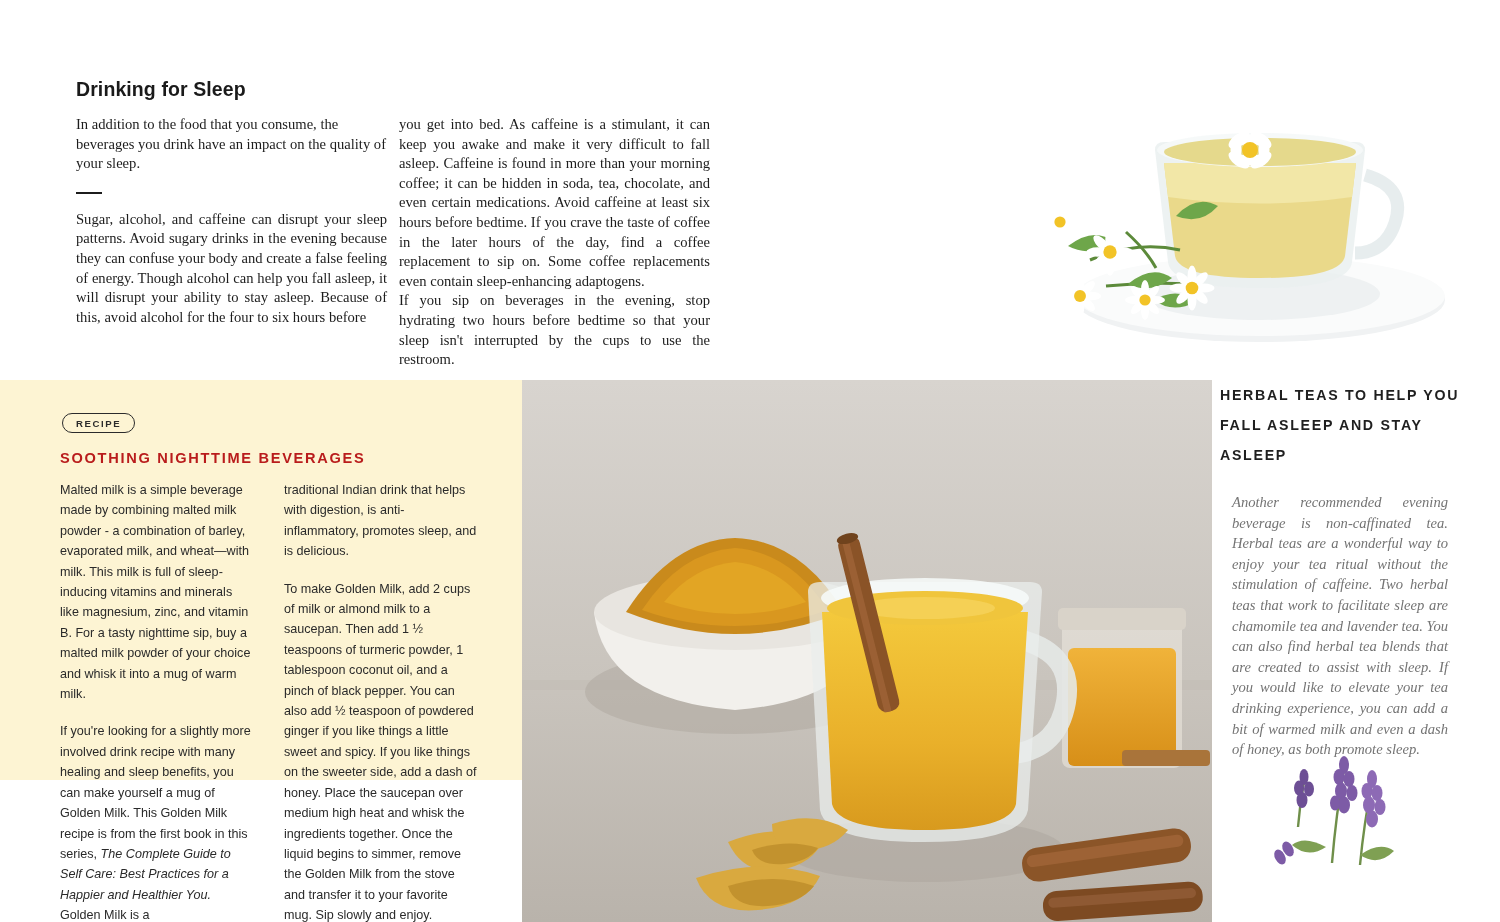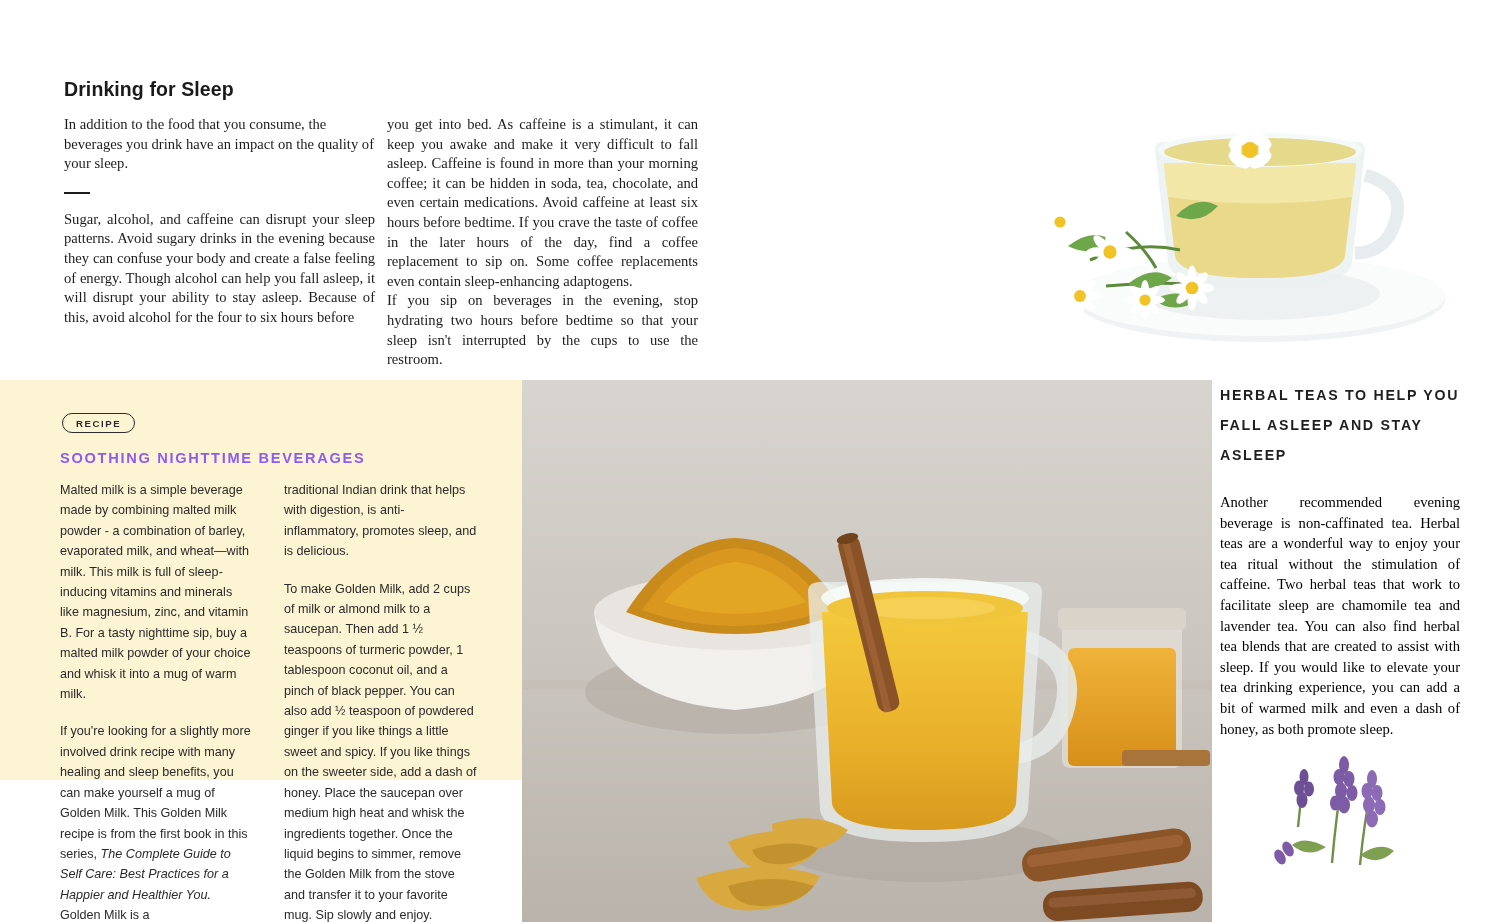--- a/index.html
+++ b/index.html
@@ -19,21 +19,21 @@
     position: absolute;
     left: 0; top: 0;
     width: 1500px;
     height: 922px;
     background: #ffffff;
   }
 
   
   .top-article {
     position: absolute;
-    left: 64px;
+    left: 76px;
     top: 78px;
     width: 650px;
   }
   .article-title {
     font-family: "Liberation Sans", sans-serif;
     font-weight: bold;
     font-size: 19.5px;
     color: #1a1a1a;
     margin: 0 0 14px 0;
     letter-spacing: 0.1px;
@@ -99,21 +99,21 @@
   }
   .recipe-title {
     position: absolute;
     left: 60px;
     top: 70px;
     width: 420px;
     font-family: "Liberation Sans", sans-serif;
     font-size: 14.6px;
     font-weight: bold;
     letter-spacing: 1.7px;
-    color: #8b5cf6;
+    color: #b91c1c;
   }
   .recipe-cols {
     position: absolute;
     left: 60px;
     top: 100px;
     width: 418px;
     display: flex;
     gap: 30px;
   }
   .recipe-col {
@@ -154,23 +154,24 @@
     letter-spacing: 1.7px;
     line-height: 30px;
     color: #1f1f1f;
     margin: 0 0 22px 0;
     text-transform: uppercase;
   }
   .right-body {
     font-family: "Liberation Serif", serif;
     font-size: 14.6px;
     line-height: 20.6px;
-    color: #000000;
+    color: #737373;
     text-align: justify;
-    margin: 0;
+    margin: 12px;
+    font-style: italic;
   }
   .lavender-art {
     position: absolute;
     left: 1240px;
     top: 715px;
     width: 200px;
     height: 160px;
   }
 
   

